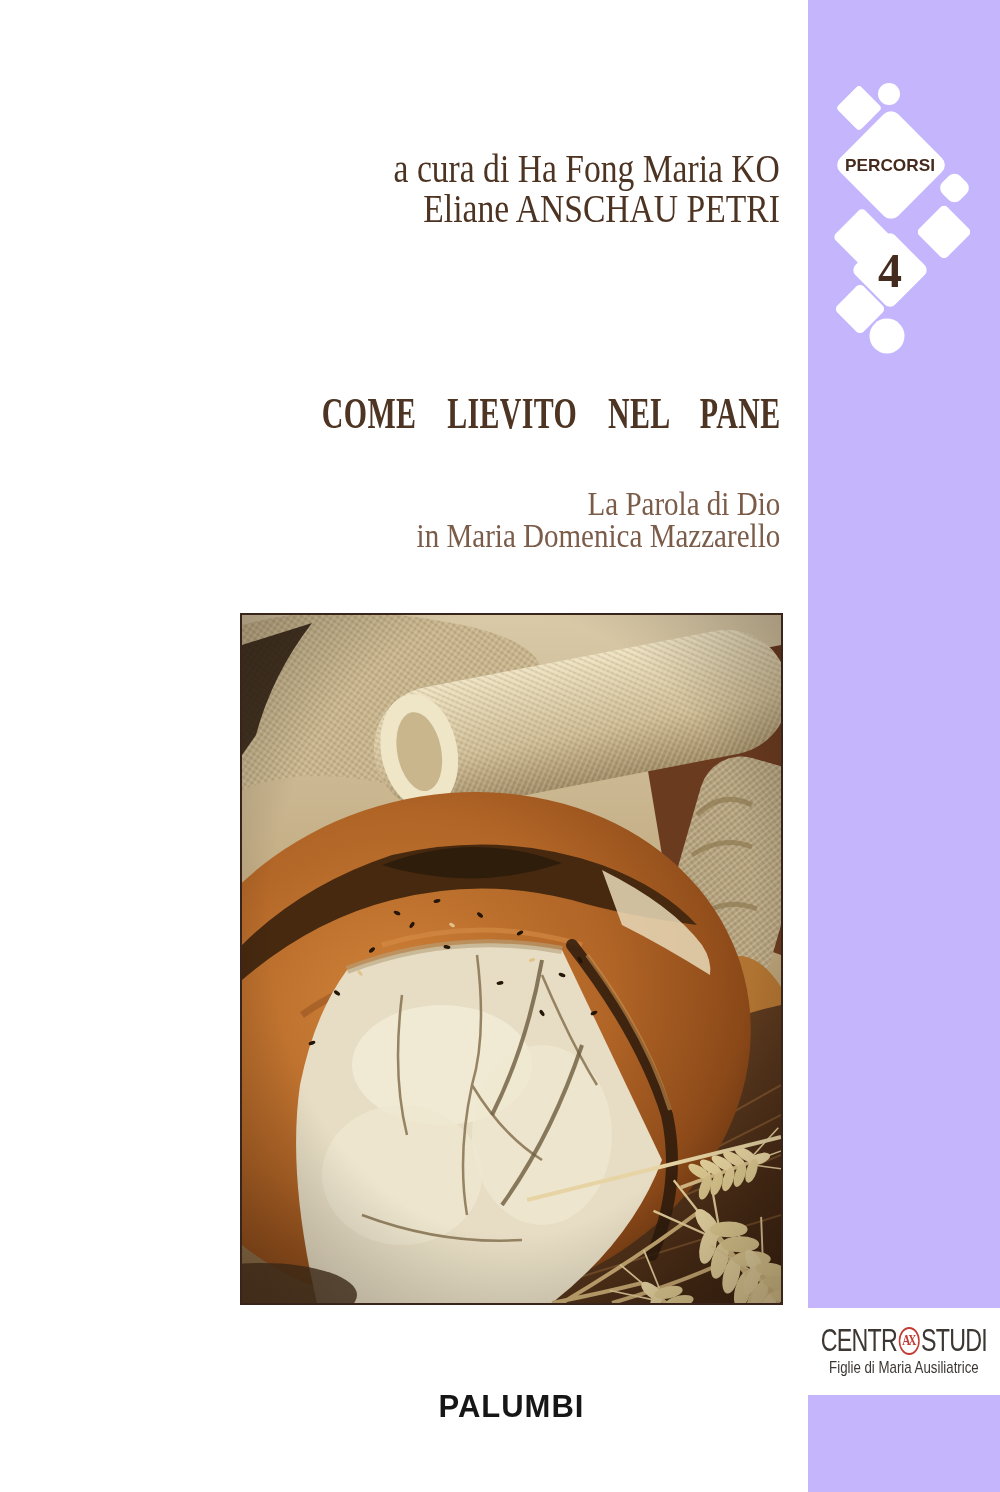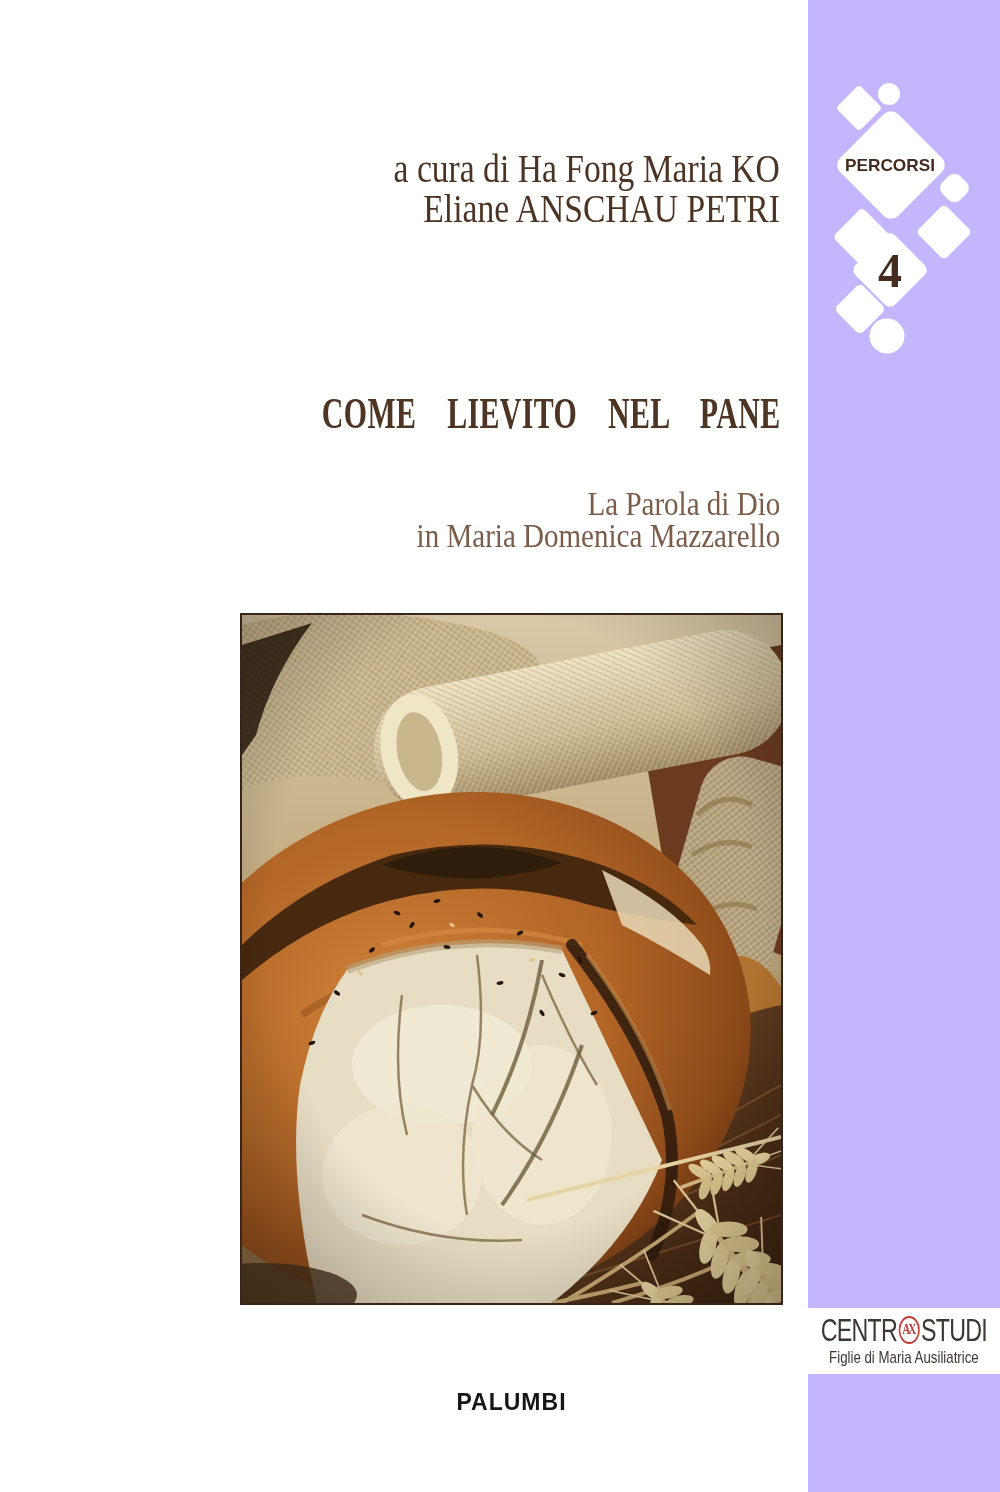--- a/index.html
+++ b/index.html
@@ -17,28 +17,28 @@
             font-size:33px;line-height:32px;color:#7b5c49;
             transform:scaleX(.88);transform-origin:100% 0;}
 
   
   .photo{position:absolute;left:240px;top:613px;width:539px;height:688px;margin:0;
          border:2px solid #39241b;overflow:hidden;background:#b99767;}
   .photo svg{display:block;width:100%;height:100%;}
 
   
   .publisher{position:absolute;top:1389px;left:240px;width:543px;text-align:center;
-             font-family:"Liberation Sans",sans-serif;font-weight:bold;font-size:23px;
+             font-family:"Liberation Sans",sans-serif;font-weight:bold;font-size:31px;
              letter-spacing:1px;color:#161616;}
 
   
   .sidebar{position:absolute;left:808px;top:0;width:192px;height:1492px;background:#c4b5fd;}
   .pattern-svg{position:absolute;left:0;top:0;width:192px;height:380px;}
 
-  .logo-band{position:absolute;left:0;top:1308px;width:192px;height:66px;background:#ffffff;
+  .logo-band{position:absolute;left:0;top:1308px;width:192px;height:87px;background:#ffffff;
              display:flex;flex-direction:column;align-items:center;justify-content:center;}
   .logo-line1{display:flex;align-items:center;white-space:nowrap;line-height:1;
               font-family:"Liberation Sans",sans-serif;font-size:31px;font-weight:400;
               color:#3d3733;letter-spacing:-1px;transform:scaleX(.75);}
   .monogram{position:relative;width:24px;height:24px;border:2.5px solid #c23b33;border-radius:50%;
             margin:0 2px;flex:0 0 auto;}
   .monogram span{position:absolute;top:3px;font-family:"Liberation Serif",serif;font-weight:bold;
                  font-size:15px;line-height:17px;color:#c23b33;}
   .monogram .m-a{left:3px;}
   .monogram .m-x{left:11px;}

